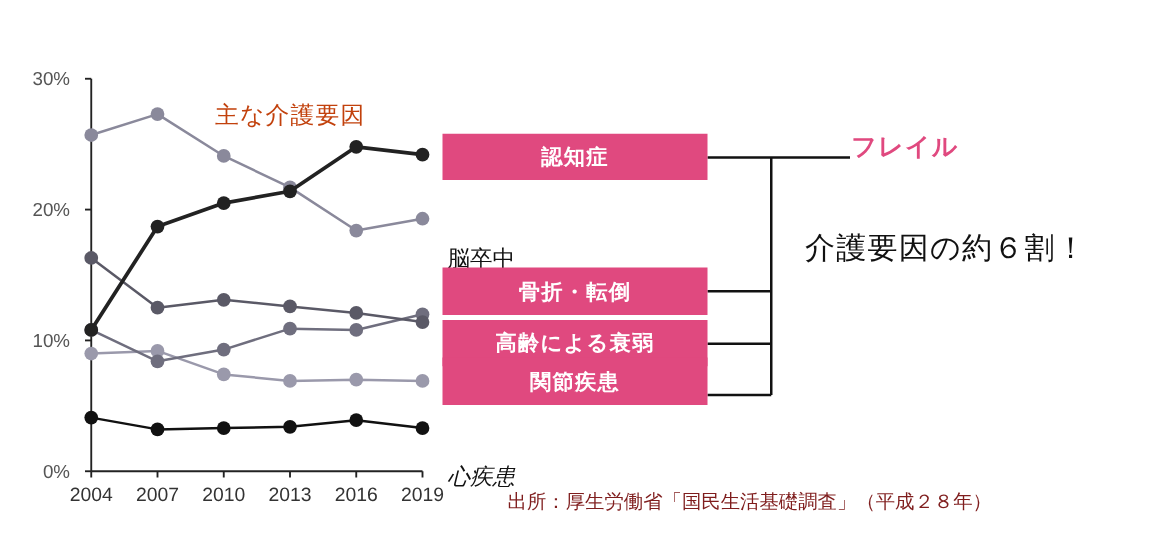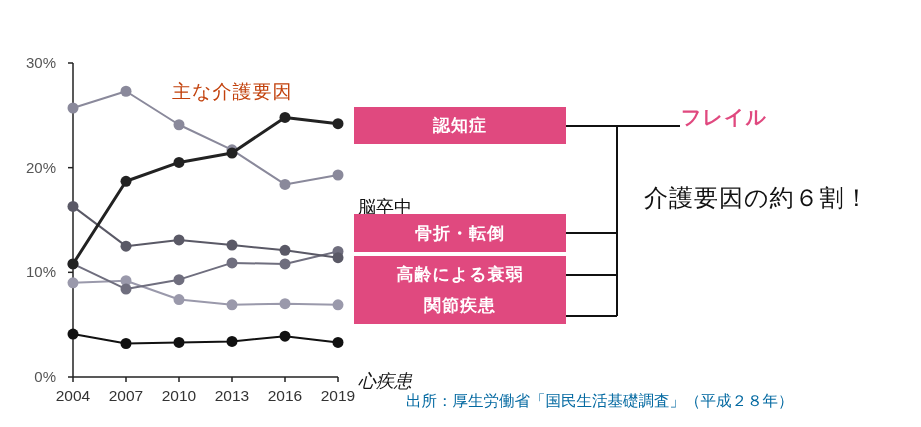--- a/index.html
+++ b/index.html
@@ -7,21 +7,21 @@
          font-family:"DejaVu Sans", "Liberation Sans", sans-serif; color:#111; }
   #chart-svg { position:absolute; left:0; top:0; }
   .chart-title { position:absolute; left:172px; top:34px; font-size:19px; color:#c2410c; letter-spacing:1px;margin-top:45px; }
   .tick-label { font-family:"Liberation Sans", "DejaVu Sans", sans-serif; font-size:15px; fill:#555; }
   .x-label { font-family:"Liberation Sans", "DejaVu Sans", sans-serif; font-size:15.5px; fill:#333; }
   .pink-box { position:absolute; left:354px; width:212px; background:#e0497f; color:#fff;
               font-weight:bold; font-size:17px; display:flex; align-items:center; justify-content:center; letter-spacing:1px; }
   .plain-label { position:absolute; left:358px; font-size:18px; color:#111;margin-top:25px; }
   .frail { position:absolute; left:681px; top:104px; font-size:20px; font-weight:bold; color:#e0497f; letter-spacing:1px; }
   .ratio { position:absolute; left:644px; top:182px; font-size:24px; color:#111; letter-spacing:1px; }
-  .source { position:absolute; left:406px; top:391px; font-size:15.5px; color:#0369a1; }
+  .source { position:absolute; left:406px; top:391px; font-size:15.5px; color:#7f1d1d; }
 </style>
 </head>
 <body>
 
 <div class="chart-title">主な介護要因</div>
 
 <svg id="chart-svg" width="921" height="427">
   <g id="axes">
       <line x1="73" y1="63" x2="73" y2="377" stroke="#222" stroke-width="1.5"></line>
       <line x1="73" y1="377" x2="338" y2="377" stroke="#222" stroke-width="1.5"></line>

